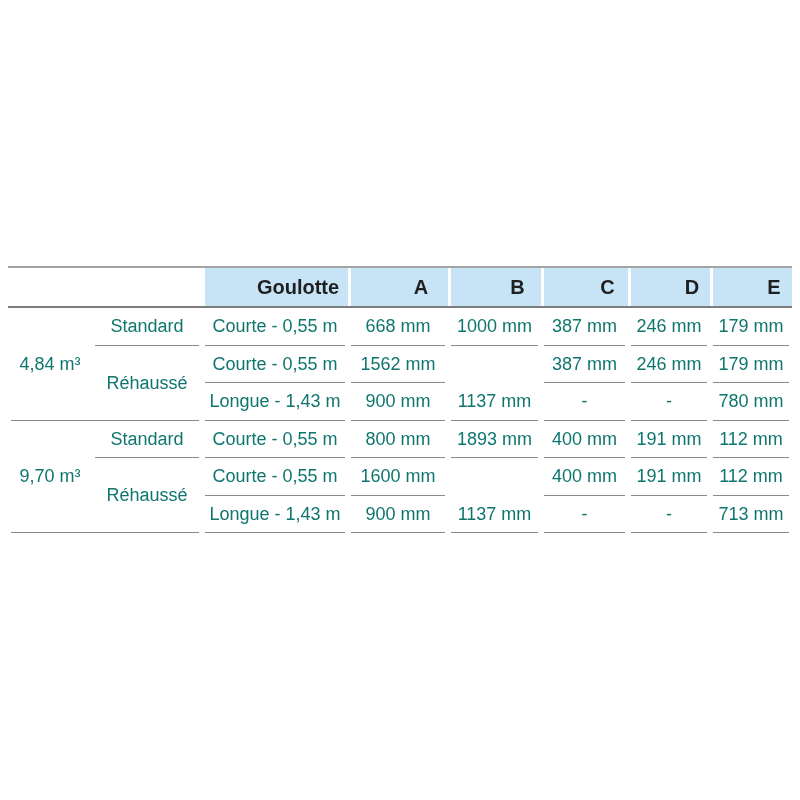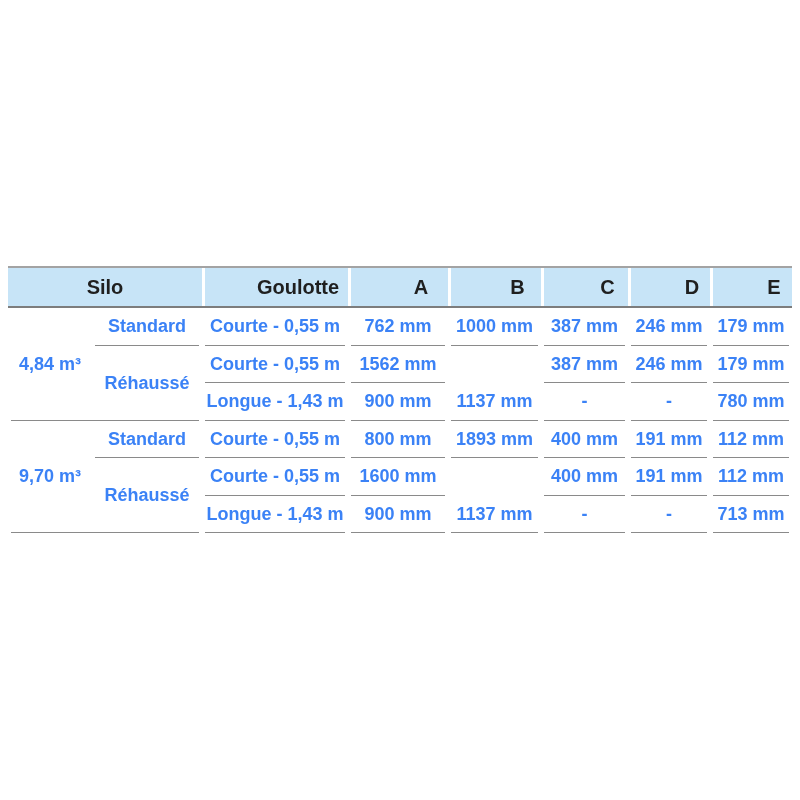--- a/index.html
+++ b/index.html
@@ -40,23 +40,23 @@
     justify-content: center;
     grid-row: 1;
   }
   .th.gapL { border-left: 3px solid #ffffff; padding-left: 43px; }
   .header-underline {
     grid-row: 2;
     grid-column: 1 / -1;
     background: #7d7d7d;
   }
   .td {
-    color: #3b82f6;
+    color: #0f766e;
     font-size: 18px;
-    font-weight: bold;
+    font-weight: normal;
     display: flex;
     align-items: center;
     justify-content: center;
     position: relative;
     background: #ffffff;
   }
   
   .lb::after {
     content: "";
     position: absolute;
@@ -87,33 +87,32 @@
   .span3 { grid-row-end: span 3; }
   .span2 { grid-row-end: span 2; }
 </style>
 </head>
 <body>
 
 <div class="page">
   <div class="spec-table">
     <div class="grid">
 
-      <div class="th" style="grid-column: 1 / 3;">Silo</div>
       <div class="th gapL c3">Goulotte</div>
       <div class="th gapL c4">A</div>
       <div class="th gapL c5">B</div>
       <div class="th gapL c6">C</div>
       <div class="th gapL c7">D</div>
       <div class="th gapL c8">E</div>
       <div class="header-underline"></div>
 
       <div class="td c1 r3 span3 lb lb-r0">4,84 m³</div>
       <div class="td c2 r3 lb">Standard</div>
       <div class="td c3 r3 lb">Courte - 0,55 m</div>
-      <div class="td c4 r3 lb">762 mm</div>
+      <div class="td c4 r3 lb">668 mm</div>
       <div class="td c5 r3 lb">1000 mm</div>
       <div class="td c6 r3 lb">387 mm</div>
       <div class="td c7 r3 lb">246 mm</div>
       <div class="td c8 r3 lb">179 mm</div>
 
       <div class="td c2 r4 span2 lb lb-l0">Réhaussé</div>
       <div class="td c3 r4 lb">Courte - 0,55 m</div>
       <div class="td c4 r4 lb">1562 mm</div>
       <div class="td c6 r4 lb">387 mm</div>
       <div class="td c7 r4 lb">246 mm</div>

